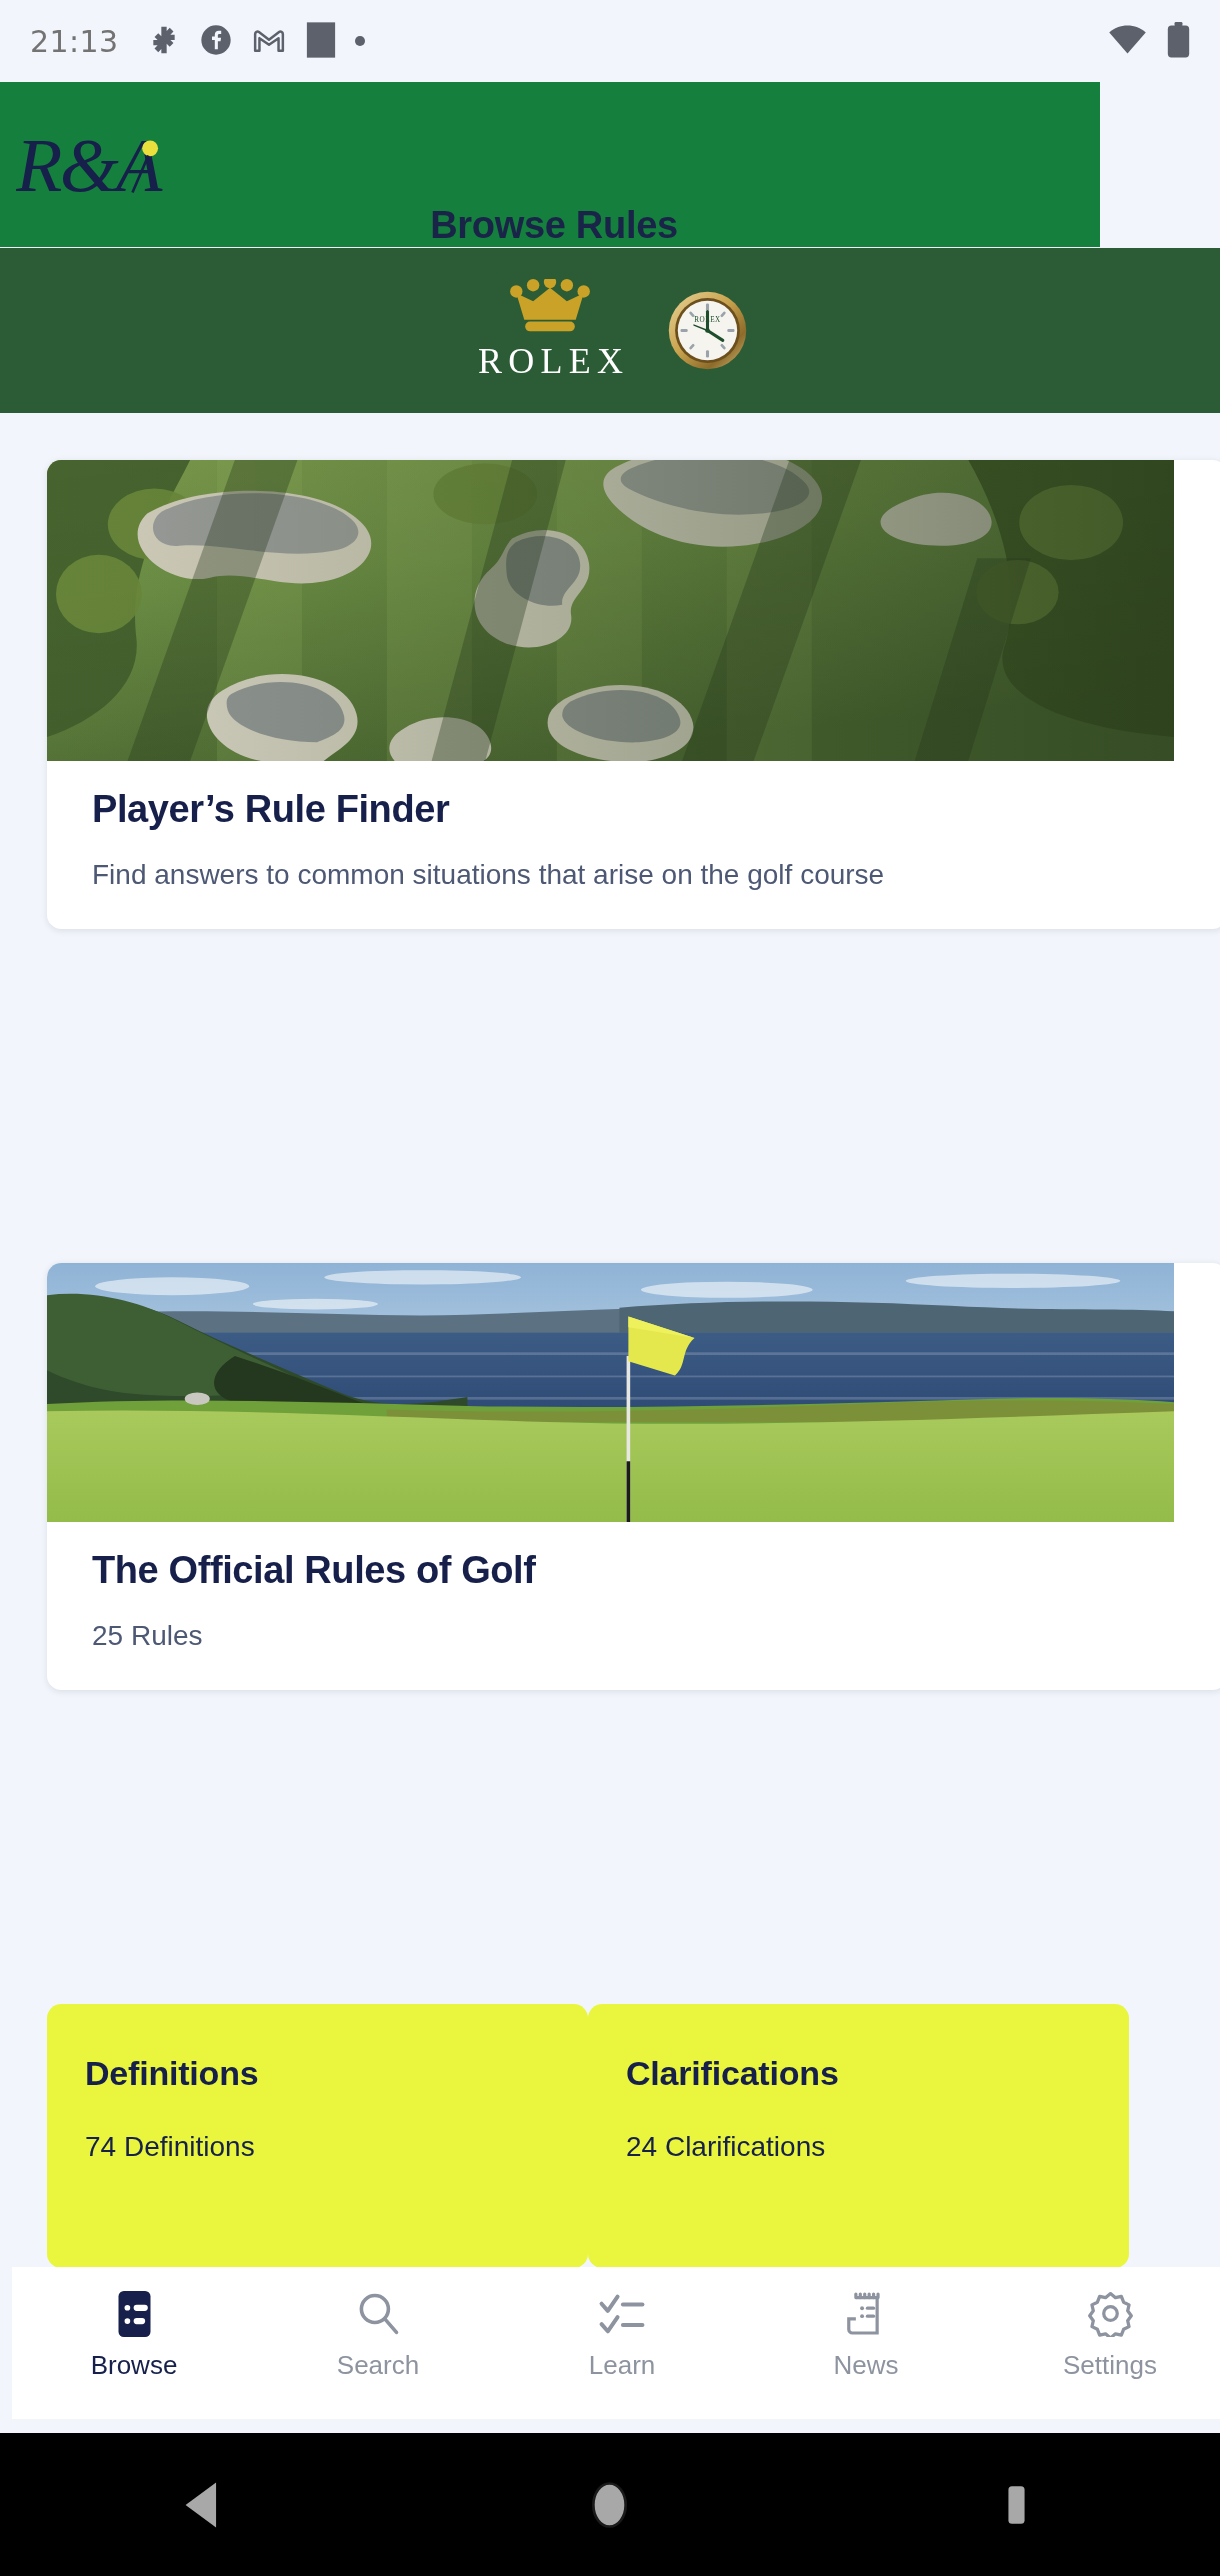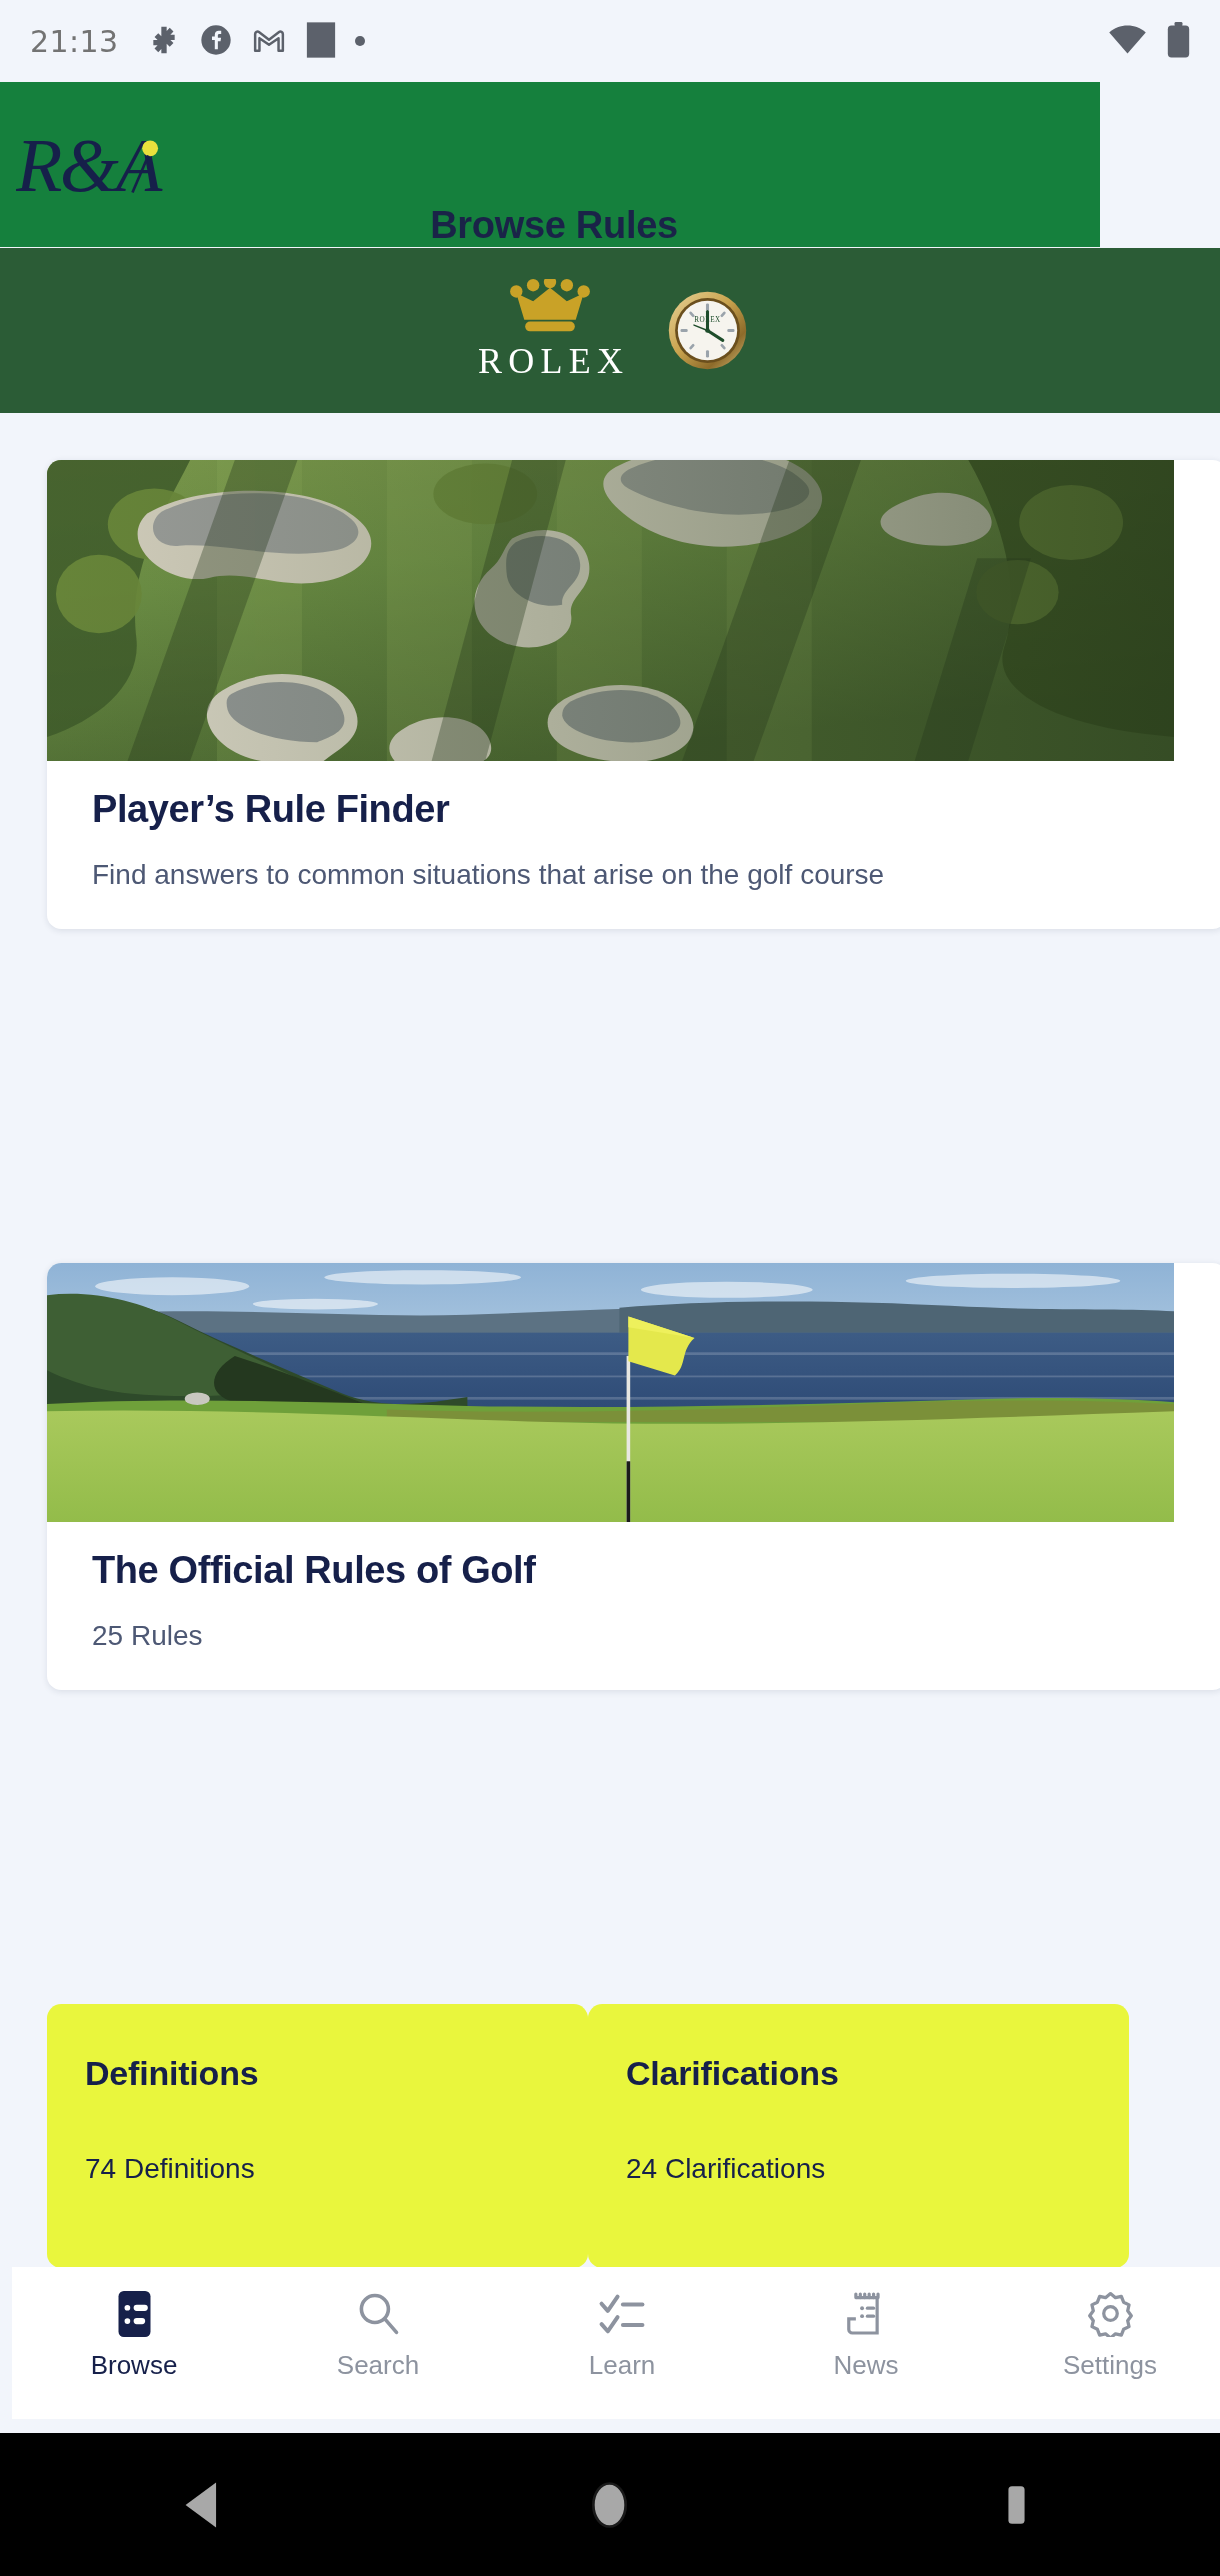--- a/index.html
+++ b/index.html
@@ -100,21 +100,21 @@
     position: absolute; left: 47px; top: 1591px;
     width: 1127px; display: flex; 
   }
   .tile {
     width: 541px; height: 264px;
     background: #e9f63d;
     border-radius: 14.3px;
     padding: 50px 38px 0 38px;
   }
   .tile-title { font-size: 34px; font-weight: bold; color: #16204a; letter-spacing: -0.2px; }
-  .tile-sub { margin-top: 60px; font-size: 28px; color: #16204a; }
+  .tile-sub { margin-top: 38px; font-size: 28px; color: #16204a; }
 
   
   .bottomnav {
     position: absolute; left: 12px; top: 2267px;
     width: 1220px; height: 152px;
     background: #ffffff;
     display: flex; align-items: flex-start;
   }
   .navitem {
     flex: 1; display: flex; flex-direction: column;

